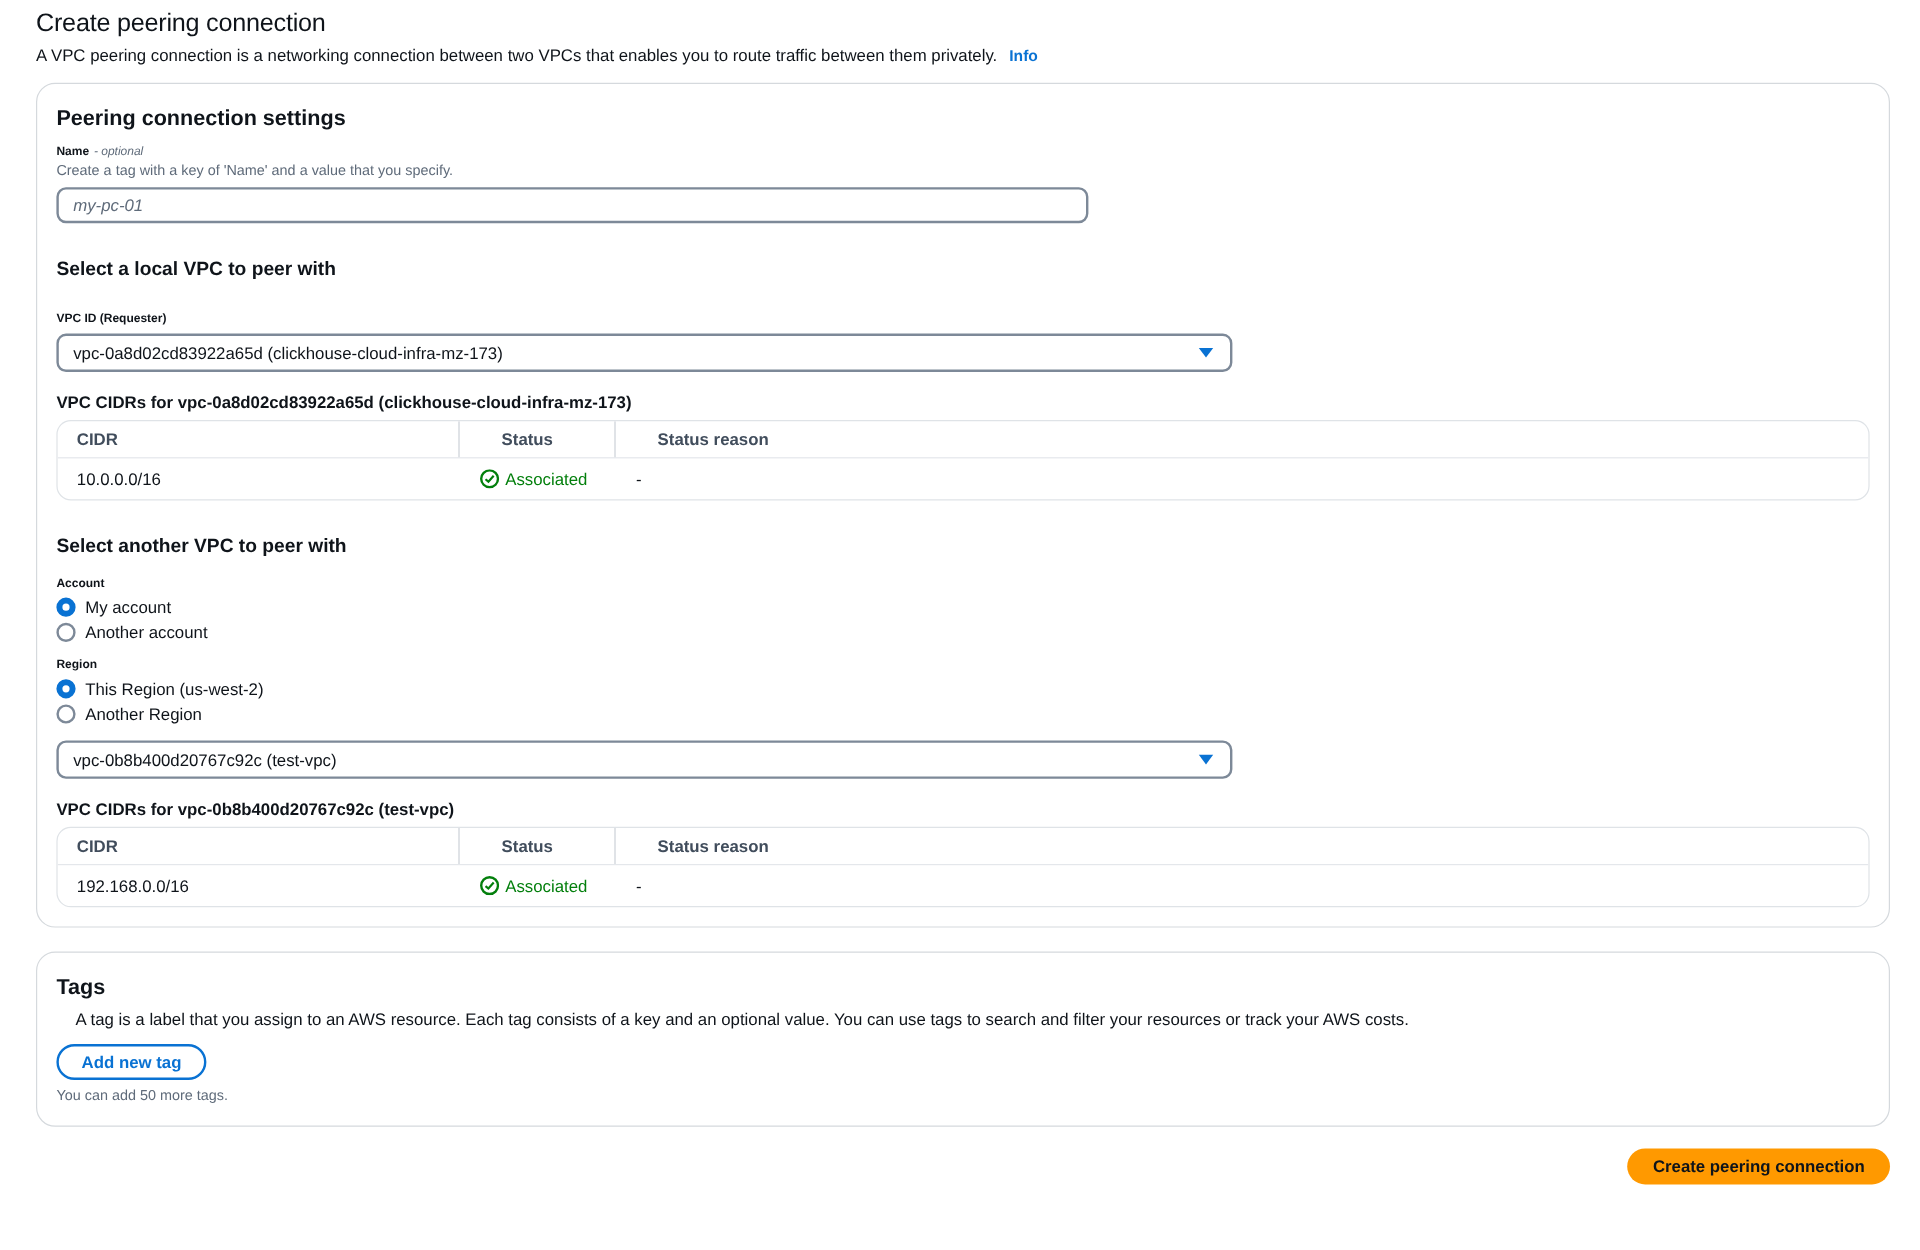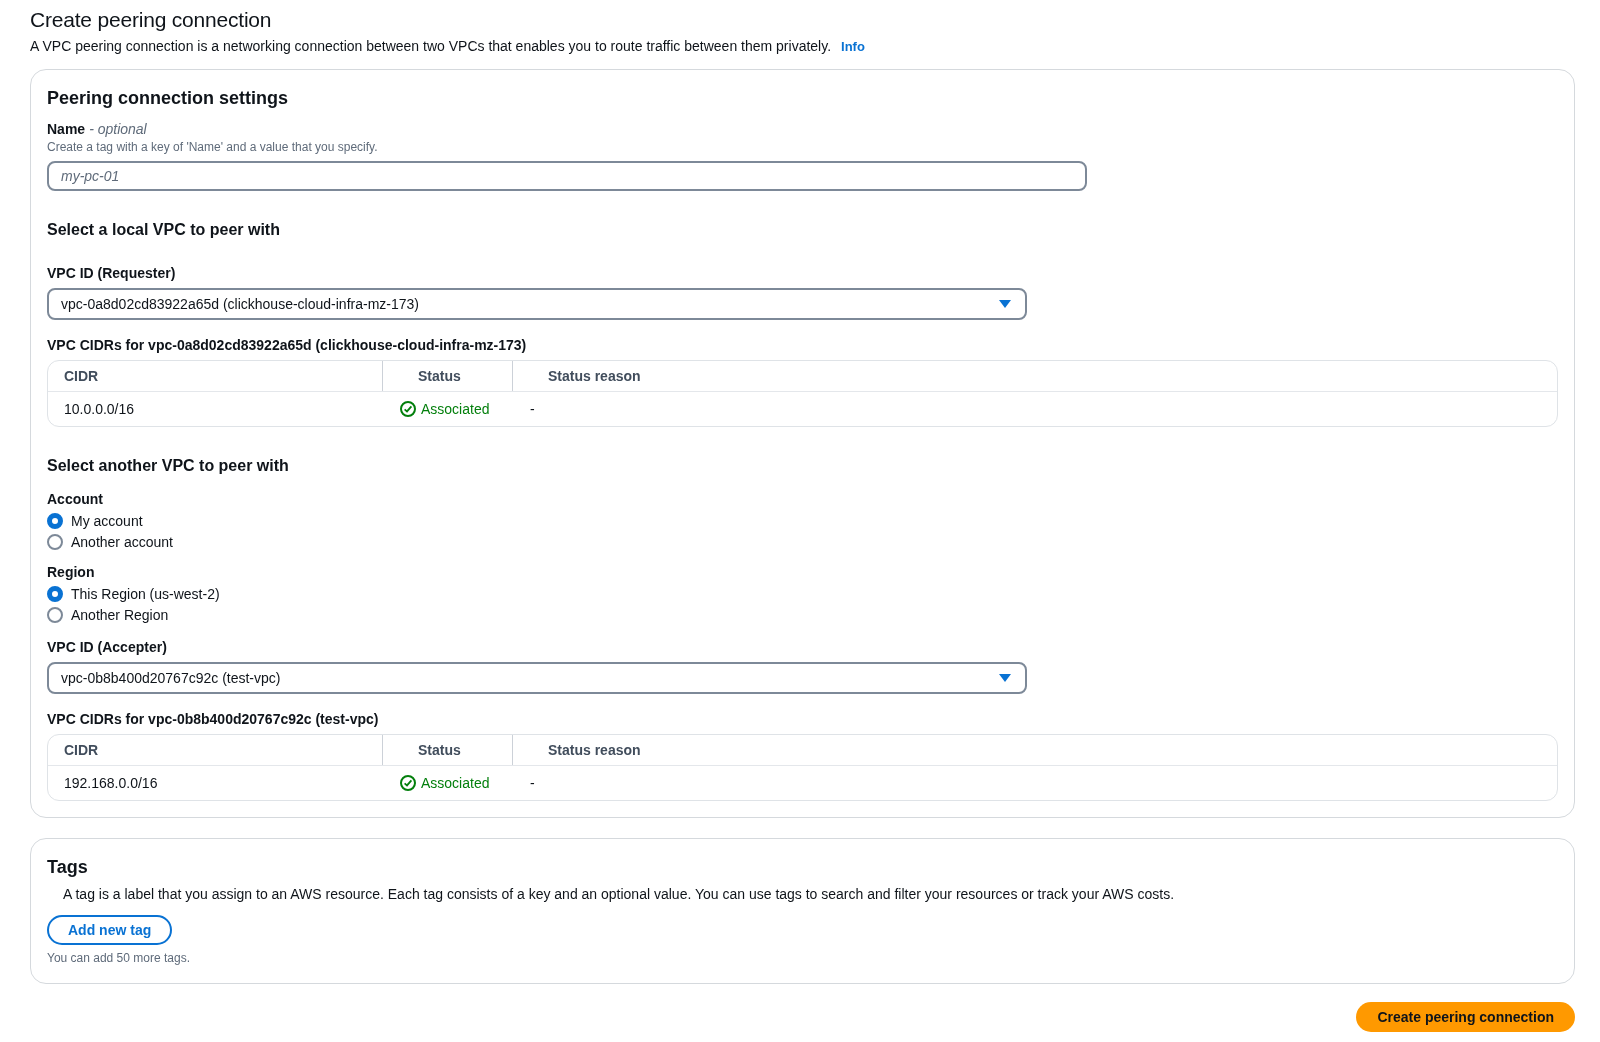--- a/index.html
+++ b/index.html
@@ -21,26 +21,26 @@
     background: #fff;
     border: 1px solid #d5d9dd;
     border-radius: 16px;
     padding: 18px 16px 16px 16px;
     width: 1545px;
   }
   .panel + .panel { margin-top: 20px; }
   .panel h2 { font-size: 18px; font-weight: 700; margin-bottom: 12px; }
   .panel h3 { font-size: 16px; font-weight: 700; margin: 30px 0 26px 0; }
 
-  .field-label { font-size: 14px; font-weight: 700; margin-bottom: 3px; }
+  .field-label { font-size: 10px; font-weight: 700; margin-bottom: 3px; }
   .optional-suffix { font-weight: 400; font-style: italic; color: #5f6b7a; margin-left: 4px; }
   .field-helper { font-size: 12px; color: #5f6b7a; margin-bottom: 7px; }
 
   .text-input {
-    width: 1040px; height: 30px;
+    width: 860px; height: 30px;
     border: 2px solid #7d8998; border-radius: 8px;
     padding: 0 12px; font-size: 14px;
     font-family: "Liberation Sans", "DejaVu Sans", sans-serif;
     color: #0f141a; outline: none; background: #fff;
   }
   .text-input::placeholder { color: #5f6b7a; font-style: italic; }
 
   .select-box {
     width: 980px; height: 32px;
     border: 2px solid #7d8998; border-radius: 8px;
@@ -176,21 +176,20 @@
       <label class="radio-row">
         <span class="radio on"></span>
         <span class="radio-label">This Region (us-west-2)</span>
       </label>
       <label class="radio-row">
         <span class="radio off"></span>
         <span class="radio-label">Another Region</span>
       </label>
     </div>
 
-    <div class="field-label gap-top" style="margin-bottom:7px;">VPC ID (Accepter)</div>
     <div class="select-box">
       <span>vpc-0b8b400d20767c92c (test-vpc)</span>
       <span class="caret"></span>
     </div>
 
     <div class="table-title">VPC CIDRs for vpc-0b8b400d20767c92c (test-vpc)</div>
     <div class="cidr-table">
       <div class="t-head">
         <div class="t-cell c1">CIDR</div>
         <div class="t-cell c2">Status</div>

